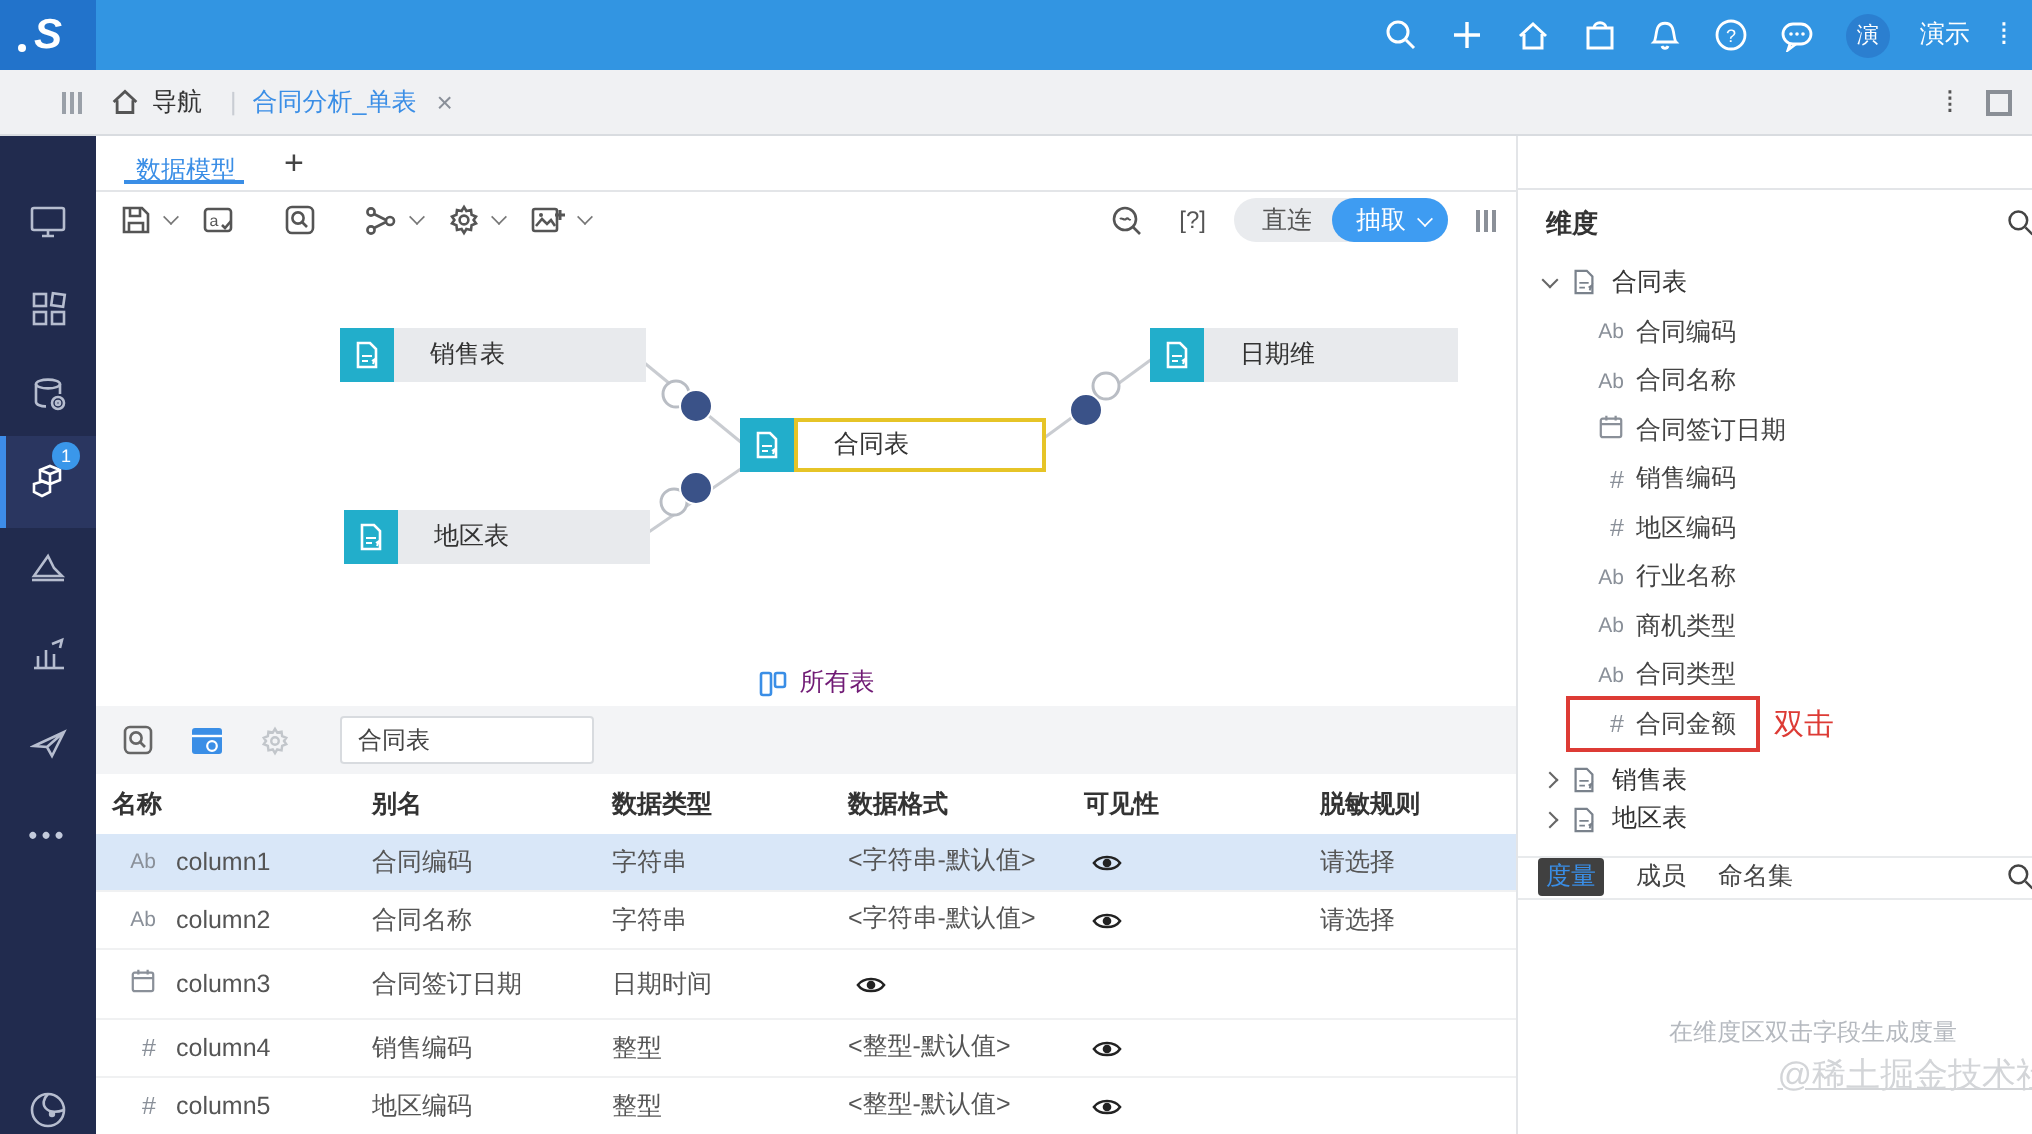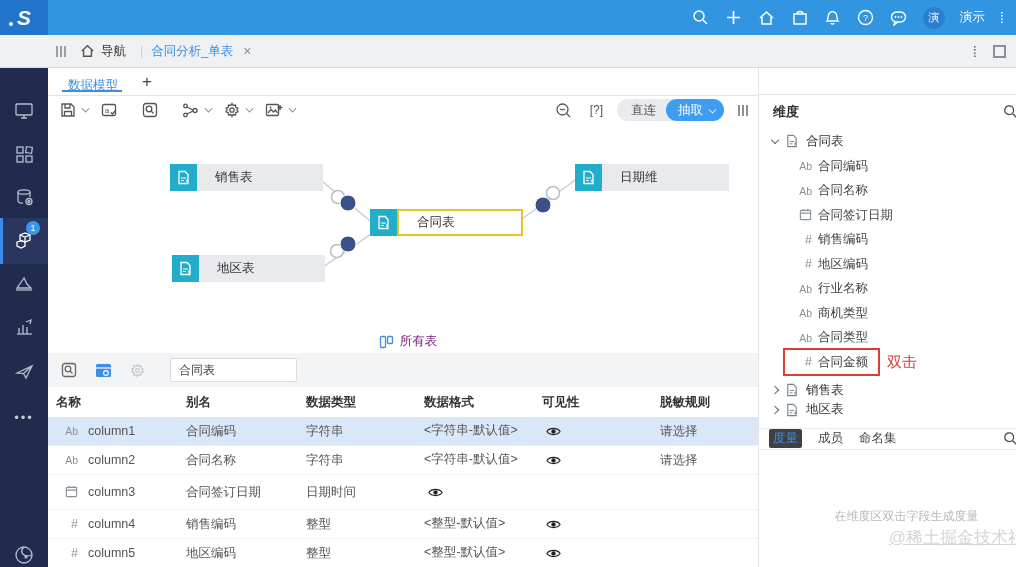--- a/index.html
+++ b/index.html
@@ -11,21 +11,21 @@
   .topbar { height:35px; background:#3295e2; display:flex; align-items:center; }
   .logo { width:48px; height:35px; background:#2273cb; color:#fff; display:flex; align-items:center; justify-content:center;
           font-weight:bold; font-style:italic; font-size:21px; position:relative; }
   .logo i { position:absolute; left:9px; bottom:9px; width:4px; height:4px; border-radius:50%; background:#fff; }
   .tb-right { margin-left:auto; display:flex; align-items:center; gap:15px; padding-right:12px; color:#fff; }
   .tb-ic { width:18px; height:18px; display:flex; align-items:center; justify-content:center; cursor:pointer; }
   .avatar { width:22px; height:22px; border-radius:50%; background:#2b7fd0; color:#fff; font-size:11px; display:flex; align-items:center; justify-content:center; }
   .uname { font-size:12.5px; }
 
   
-  .tabbar { height:33px; background:#f0f1f3; border-bottom:1px solid #d9dce0; display:flex; align-items:center; padding-left:56px; }
+  .tabbar { height:33px; background:#f0f1f3; border-bottom:1px solid #d9dce0; display:flex; align-items:center; padding-left:31px; }
   .tabbar .grip { display:flex; gap:2px; margin-right:14px; }
   .tabbar .grip b { width:2px; height:11px; background:#9aa0a8; }
   .nav-label { margin:0 6px 0 6px; color:#333; }
   .tab-sep { color:#c9cdd3; margin:0 8px; }
   .doc-tab { color:#3a8ee6; }
   .tab-close { color:#8a9099; margin-left:10px; font-size:14px; cursor:pointer; }
   .tabbar-right { margin-left:auto; display:flex; align-items:center; gap:16px; padding-right:10px; }
   .kebab { color:#555; font-size:15px; letter-spacing:0; line-height:1; cursor:pointer; }
   .maxbox { width:13px; height:13px; border:2px solid #8a8f96; cursor:pointer; }
 

